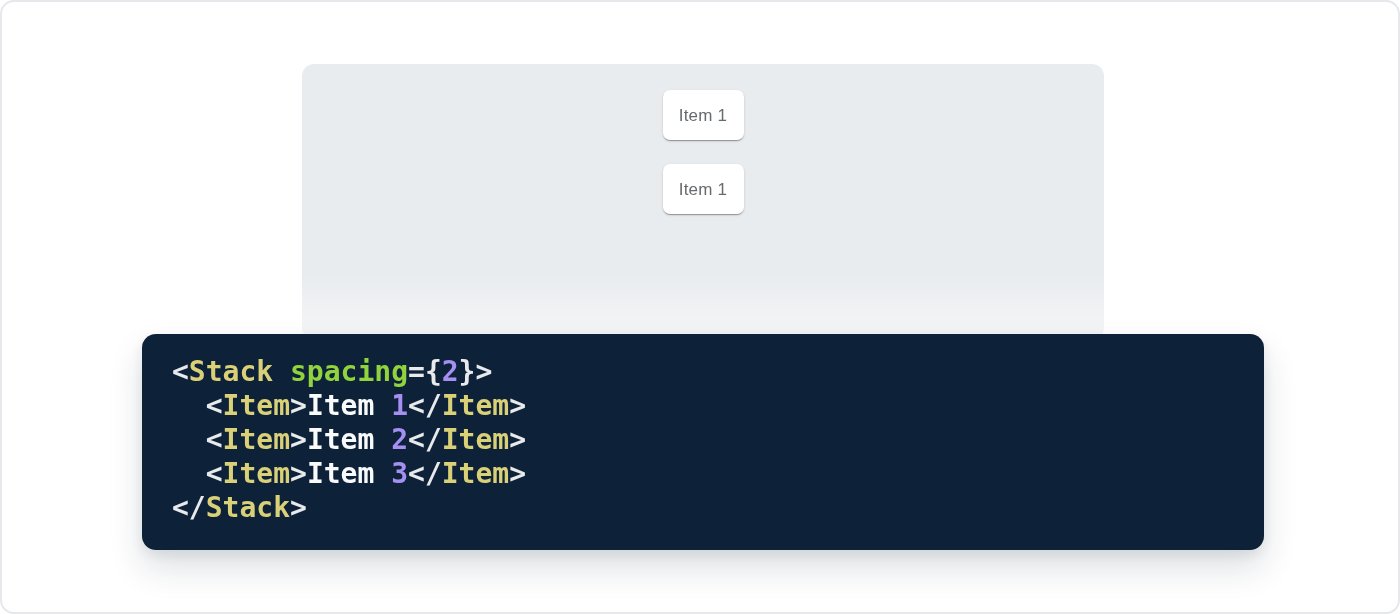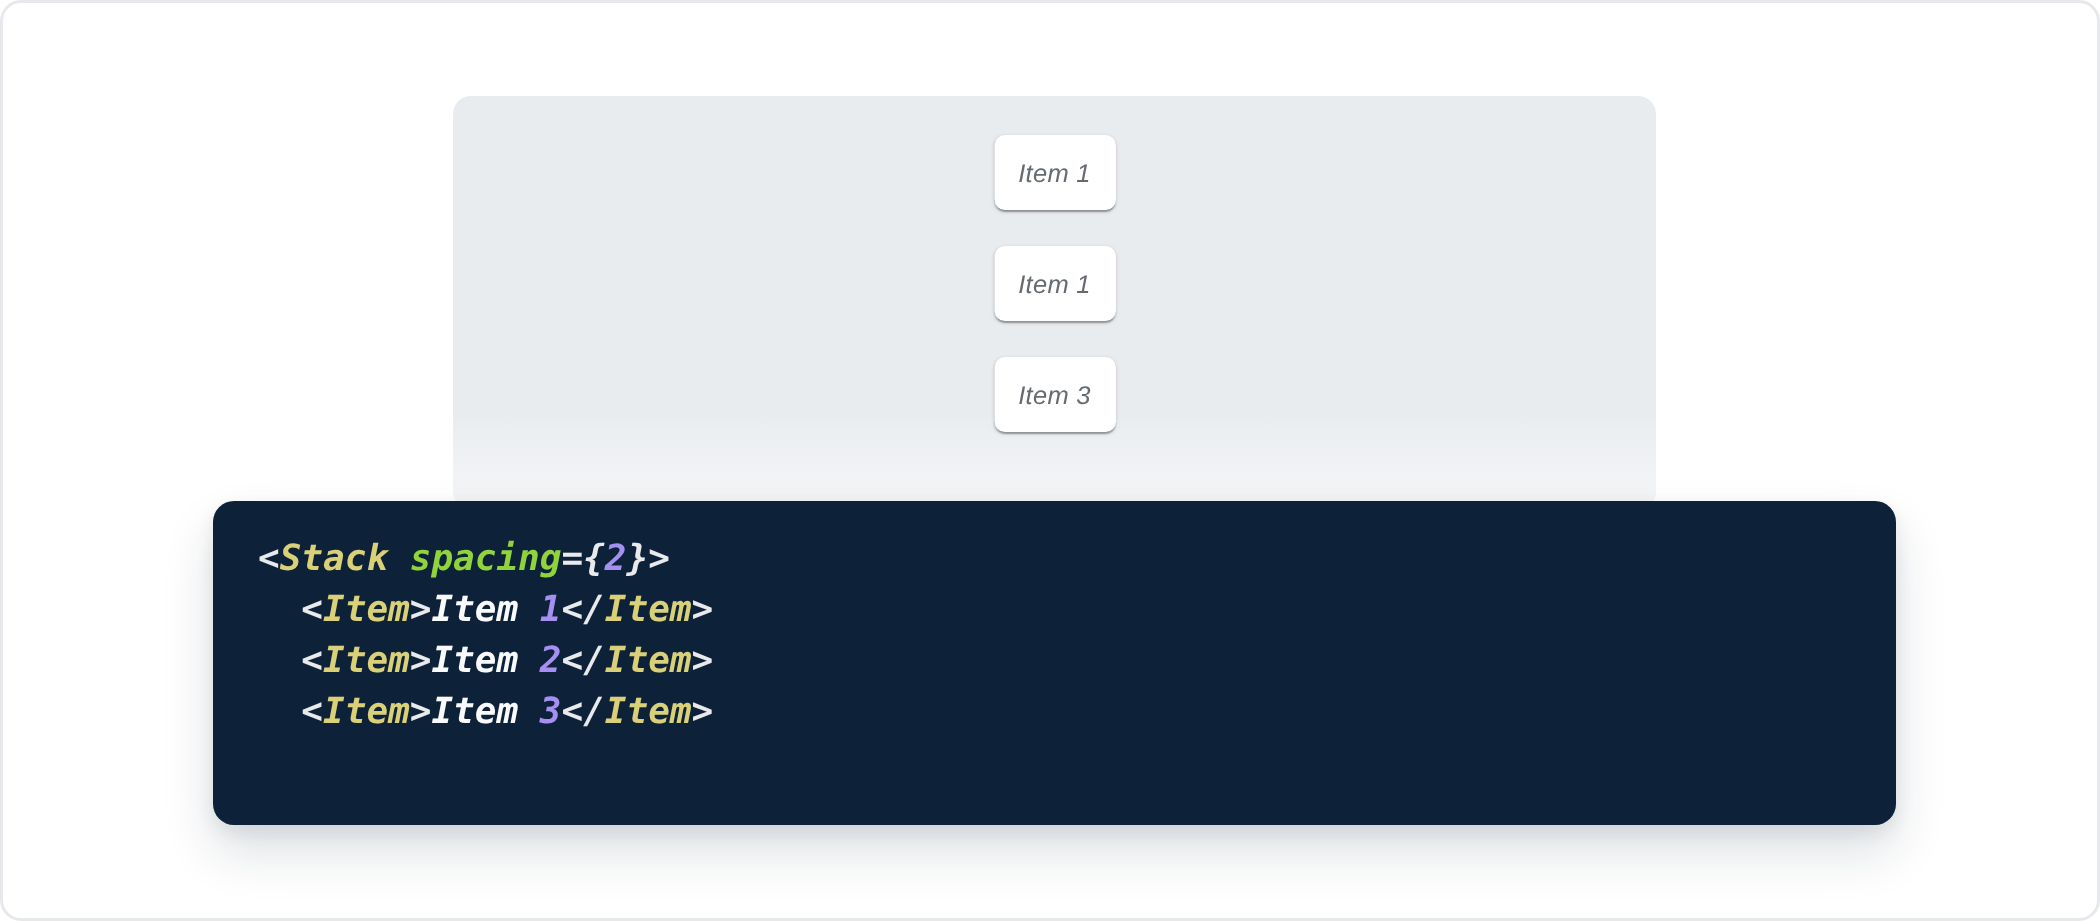--- a/index.html
+++ b/index.html
@@ -4,21 +4,21 @@
 <style>
   :root {
     --page-bg: #ffffff;
     --page-border: #e6e8eb;
     --panel-bg: #e9ecef;
     --panel-fade: #f5f6f8;
     --card-bg: #ffffff;
     --card-text: #666b70;
     --code-bg: #0d2239;
   }
-  * { margin: 0; padding: 0; box-sizing: border-box; font-style: italic; }
+  * { margin: 0; padding: 0; box-sizing: border-box; }
   html, body {
     width: 1400px;
     height: 614px;
     background: #ffffff;
     font-family: "Liberation Sans", sans-serif;
   }
   .page {
     position: absolute;
     left: 0; top: 0;
     width: 1400px;
@@ -72,47 +72,45 @@
     width: 1122px;
     height: 216px;
     background: var(--code-bg);
     border-radius: 14px;
     padding: 21px 30px;
     box-shadow: 0 18px 34px rgba(13, 34, 57, 0.14),
                 0 5px 12px rgba(13, 34, 57, 0.08);
   }
   .code-content {
     font-family: "DejaVu Sans Mono", monospace;
-    font-size: 24px;
+    font-size: 28px;
     font-weight: 600;
     line-height: 34px;
   }
   .code-line { white-space: pre; }
 </style>
 </head>
 <body>
 
 <div class="page">
 
   <div class="demo-panel">
     <div class="stack">
       <div class="item-card">
         <span class="item-label">Item 1</span>
       </div>
       <div class="item-card">
         <span class="item-label">Item 1</span>
       </div>
-      <div class="item-card">
-        <span class="item-label">Item 3</span>
-      </div>
     </div>
   </div>
 
   <div class="code-block">
     <div class="code-content">
         <div class="code-line"><span style="color: rgb(232, 234, 236);">&lt;</span><span style="color: rgb(218, 208, 119);">Stack</span><span style="color: rgb(248, 250, 252);"> </span><span style="color: rgb(144, 211, 61);">spacing</span><span style="color: rgb(232, 234, 236);">={</span><span style="color: rgb(165, 143, 242);">2</span><span style="color: rgb(232, 234, 236);">}&gt;</span></div>
         <div class="code-line"><span style="color: rgb(248, 250, 252);">  </span><span style="color: rgb(232, 234, 236);">&lt;</span><span style="color: rgb(218, 208, 119);">Item</span><span style="color: rgb(232, 234, 236);">&gt;</span><span style="color: rgb(248, 250, 252);">Item </span><span style="color: rgb(165, 143, 242);">1</span><span style="color: rgb(232, 234, 236);">&lt;/</span><span style="color: rgb(218, 208, 119);">Item</span><span style="color: rgb(232, 234, 236);">&gt;</span></div>
         <div class="code-line"><span style="color: rgb(248, 250, 252);">  </span><span style="color: rgb(232, 234, 236);">&lt;</span><span style="color: rgb(218, 208, 119);">Item</span><span style="color: rgb(232, 234, 236);">&gt;</span><span style="color: rgb(248, 250, 252);">Item </span><span style="color: rgb(165, 143, 242);">2</span><span style="color: rgb(232, 234, 236);">&lt;/</span><span style="color: rgb(218, 208, 119);">Item</span><span style="color: rgb(232, 234, 236);">&gt;</span></div>
         <div class="code-line"><span style="color: rgb(248, 250, 252);">  </span><span style="color: rgb(232, 234, 236);">&lt;</span><span style="color: rgb(218, 208, 119);">Item</span><span style="color: rgb(232, 234, 236);">&gt;</span><span style="color: rgb(248, 250, 252);">Item </span><span style="color: rgb(165, 143, 242);">3</span><span style="color: rgb(232, 234, 236);">&lt;/</span><span style="color: rgb(218, 208, 119);">Item</span><span style="color: rgb(232, 234, 236);">&gt;</span></div>
+        <div class="code-line"><span style="color: rgb(232, 234, 236);">&lt;/</span><span style="color: rgb(218, 208, 119);">Stack</span><span style="color: rgb(232, 234, 236);">&gt;</span></div>
       </div>
   </div>
 
 </div>
 
 </body></html>

